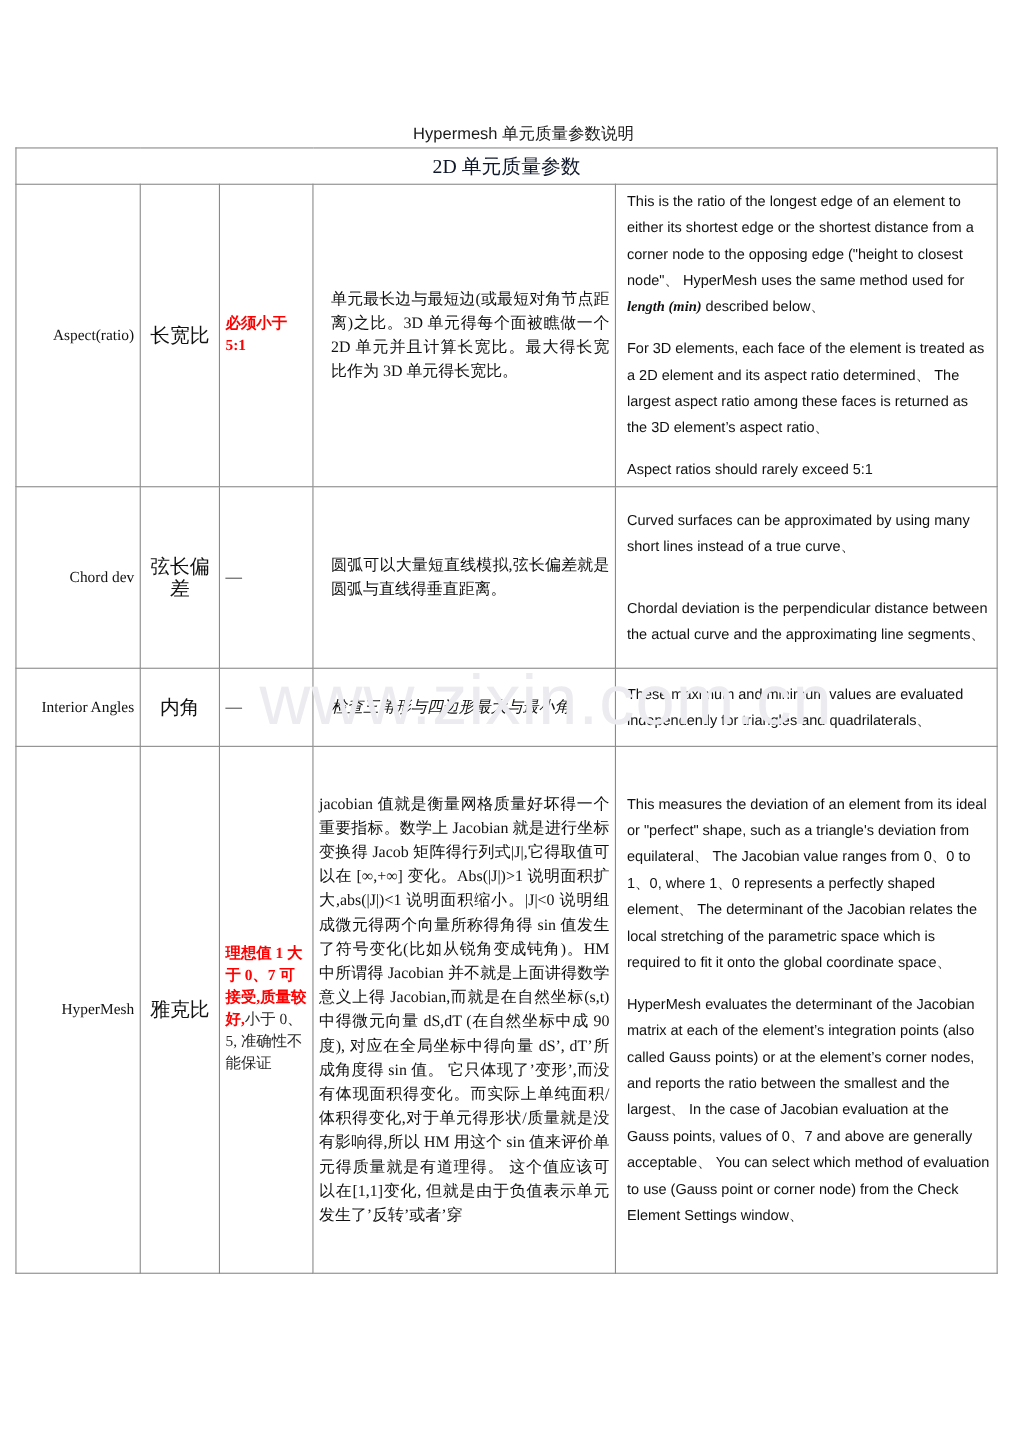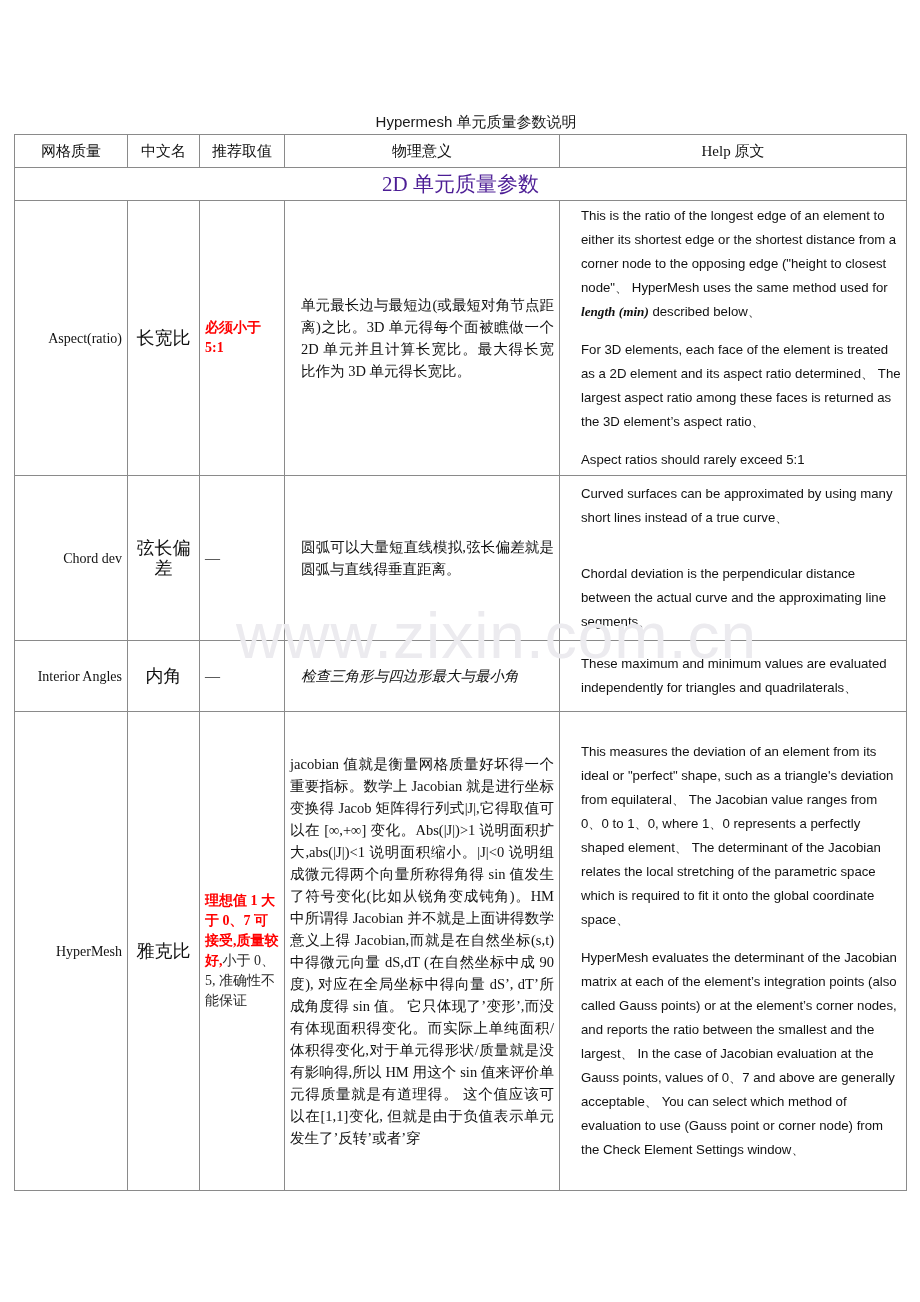--- a/index.html
+++ b/index.html
@@ -81,24 +81,24 @@
   
   tr.header-row td {
     text-align: center;
     font-size: 15px;
     line-height: 22px;
     height: 26px;
     color: #111;
   }
   tr.section-row td {
     text-align: center;
-    font-size: 21px;
+    font-size: 18px;
     line-height: 22px;
     height: 26px;
-    color: #4c1d95;
+    color: #0f172a;
   }
 
   
   td.metric {
     font-size: 14px;
     line-height: 19px;
     text-align: right;
     padding-left: 7px;
     color: #111;
   }
@@ -133,21 +133,21 @@
   td.help {
     font-family: "Liberation Sans", "DejaVu Sans", sans-serif;
     font-size: 13.2px;
     line-height: 24px;
     vertical-align: top;
     text-align: left;
     padding: 6px 8px 6px 8px;
     color: #111;
   }
   td.help.mid { vertical-align: middle; }
-  td.help p { margin: 0 0 14px 16px; }
+  td.help p { margin: 0 0 14px 5px; }
   td.help p:last-child { margin-bottom: 0; }
   td.help .gap { display:block; height: 18px; }
   .bi { font-family: "Liberation Serif", serif; font-weight: bold; font-style: italic; }
 
   .dash { font-size: 15px; color: #222; }
 
   
   tr.r-aspect td   { height: 258px; }
   tr.r-chord td    { height: 158px; }
   tr.r-interior td { height: 64px; }
@@ -165,27 +165,20 @@
   <table class="qtable">
     <colgroup>
       <col class="c-metric">
         <col class="c-cname">
         <col class="c-rec">
         <col class="c-mean">
         <col class="c-help">
     </colgroup>
     <tbody>
 
-      <tr class="header-row">
-        <td>网格质量</td>
-        <td>中文名</td>
-        <td>推荐取值</td>
-        <td>物理意义</td>
-        <td>Help 原文</td>
-      </tr>
 
       <tr class="section-row">
         <td colspan="5">2D 单元质量参数</td>
       </tr>
 
       <tr class="r-aspect">
         <td class="metric">Aspect(ratio)</td>
         <td class="cname">长宽比</td>
         <td class="rec">
           <span class="hilite">必须小于 5:1</span>

